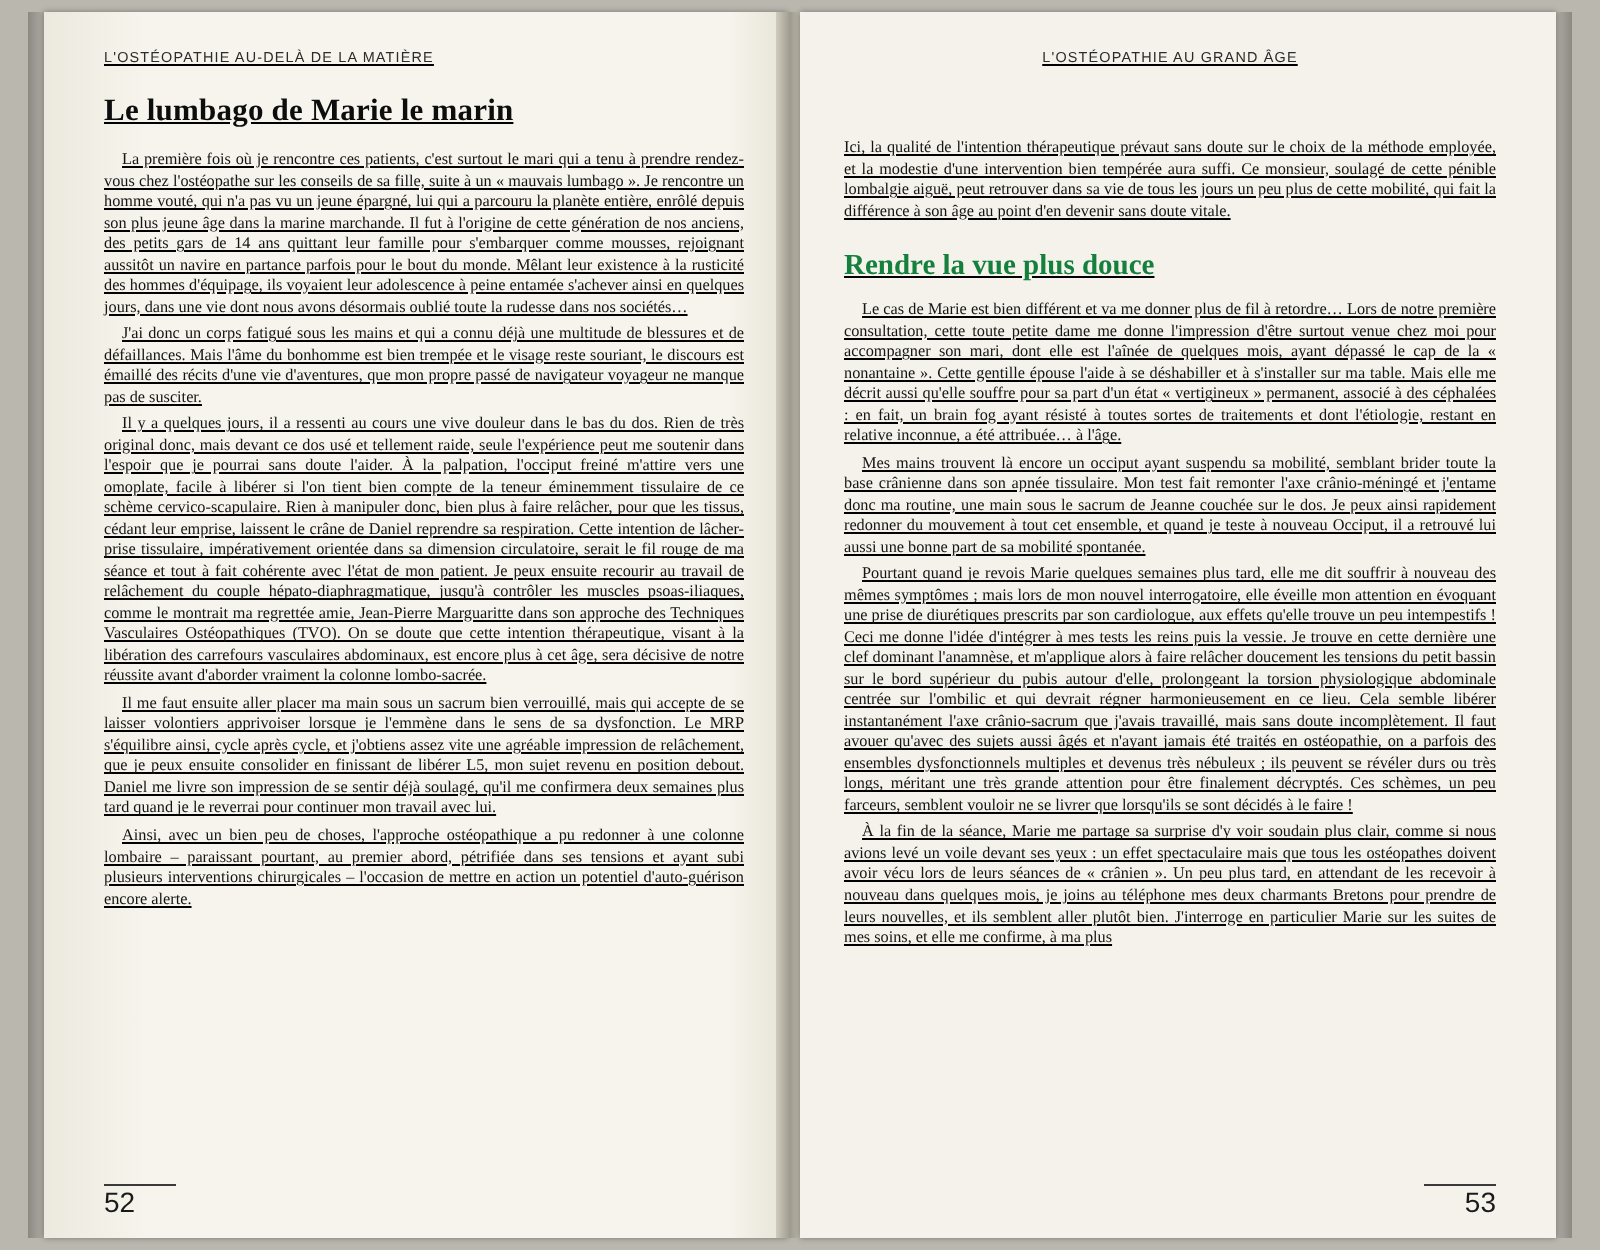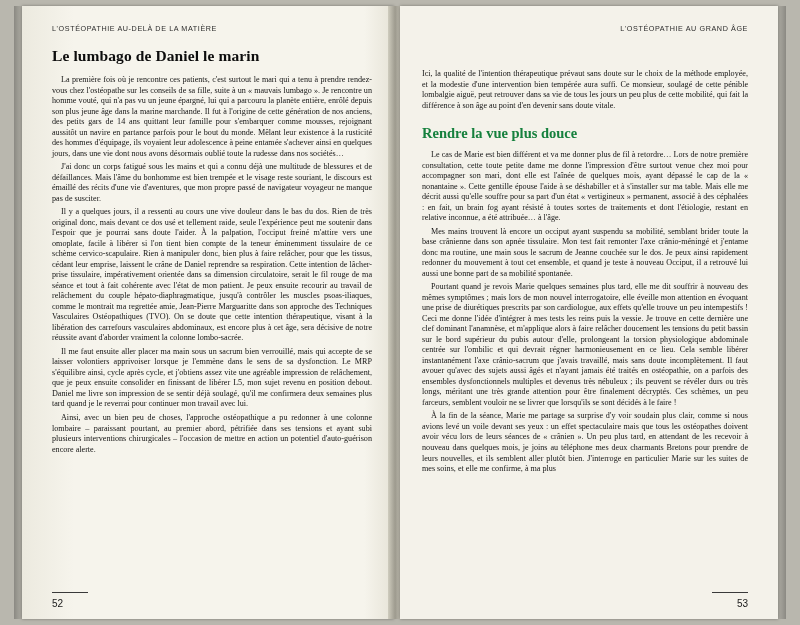--- a/index.html
+++ b/index.html
@@ -38,34 +38,35 @@
     left: 388px;
     width: 16px;
     height: 613px;
     background: linear-gradient(to right, #cfccbe 0%, #9d9a8e 45%, #a9a69a 55%, #d8d5c7 100%);
   }
   .page-inner {
     position: absolute;
     top: 0; left: 0; right: 0; bottom: 0;
     padding: 18px 26px 14px 12px;
     box-sizing: border-box;
+    text-decoration: underline;
   }
   .sheet-left .page-inner { padding-left: 30px; padding-right: 22px; }
   .sheet-right .page-inner { padding-left: 22px; padding-right: 30px; }
 
   .running-head {
     font-family: "Liberation Sans", sans-serif;
     font-size: 7.2px;
     letter-spacing: 0.6px;
     color: #2b2b2b;
     text-transform: uppercase;
     margin-bottom: 14px;
   }
   .running-head.left { text-align: left; }
-  .running-head.right { text-align: right; }
+  .running-head.right { text-align: center; }
 
   h1.chapter-title {
     font-family: "Liberation Serif", serif;
     font-size: 15.5px;
     font-weight: bold;
     color: #0d0d0d;
     margin: 0 0 10px 0;
     letter-spacing: 0.1px;
   }
   h2.section-title {
@@ -83,21 +84,21 @@
     margin: 0 0 3px 0;
     text-indent: 9px;
     hyphens: auto;
   }
   p.body-par.no-indent { text-indent: 0; margin-top: 36px; }
 
   .folio {
     position: absolute;
     bottom: 10px;
     font-family: "Liberation Sans", sans-serif;
-    font-size: 10px;
+    font-size: 14px;
     color: #1a1a1a;
   }
   .folio-left { left: 30px; }
   .folio-right { right: 30px; padding-left: 20px; }
   .folio-rule {
     position: absolute;
     bottom: 26px;
     height: 1px;
     background: #3a3a3a;
   }
@@ -117,21 +118,21 @@
 <body>
 
 <div class="page-spread">
 
   <div class="edge-shadow-left"></div>
   <div class="edge-shadow-right"></div>
 
   <div class="sheet sheet-left">
     <div class="page-inner">
       <div class="running-head left">L'ostéopathie au-delà de la matière</div>
-      <h1 class="chapter-title">Le lumbago de Daniel le marin</h1>
+      <h1 class="chapter-title">Le lumbago de Marie le marin</h1>
       <p class="body-par">La première fois où je rencontre ces patients, c'est surtout le mari qui a tenu à prendre rendez-vous chez l'ostéopathe sur les conseils de sa fille, suite à un « mauvais lumbago ». Je rencontre un homme vouté, qui n'a pas vu un jeune épargné, lui qui a parcouru la planète entière, enrôlé depuis son plus jeune âge dans la marine marchande. Il fut à l'origine de cette génération de nos anciens, des petits gars de 14 ans quittant leur famille pour s'embarquer comme mousses, rejoignant aussitôt un navire en partance parfois pour le bout du monde. Mêlant leur existence à la rusticité des hommes d'équipage, ils voyaient leur adolescence à peine entamée s'achever ainsi en quelques jours, dans une vie dont nous avons désormais oublié toute la rudesse dans nos sociétés…</p>
       <p class="body-par">J'ai donc un corps fatigué sous les mains et qui a connu déjà une multitude de blessures et de défaillances. Mais l'âme du bonhomme est bien trempée et le visage reste souriant, le discours est émaillé des récits d'une vie d'aventures, que mon propre passé de navigateur voyageur ne manque pas de susciter.</p>
       <p class="body-par">Il y a quelques jours, il a ressenti au cours une vive douleur dans le bas du dos. Rien de très original donc, mais devant ce dos usé et tellement raide, seule l'expérience peut me soutenir dans l'espoir que je pourrai sans doute l'aider. À la palpation, l'occiput freiné m'attire vers une omoplate, facile à libérer si l'on tient bien compte de la teneur éminemment tissulaire de ce schème cervico-scapulaire. Rien à manipuler donc, bien plus à faire relâcher, pour que les tissus, cédant leur emprise, laissent le crâne de Daniel reprendre sa respiration. Cette intention de lâcher-prise tissulaire, impérativement orientée dans sa dimension circulatoire, serait le fil rouge de ma séance et tout à fait cohérente avec l'état de mon patient. Je peux ensuite recourir au travail de relâchement du couple hépato-diaphragmatique, jusqu'à contrôler les muscles psoas-iliaques, comme le montrait ma regrettée amie, Jean-Pierre Marguaritte dans son approche des Techniques Vasculaires Ostéopathiques (TVO). On se doute que cette intention thérapeutique, visant à la libération des carrefours vasculaires abdominaux, est encore plus à cet âge, sera décisive de notre réussite avant d'aborder vraiment la colonne lombo-sacrée.</p>
       <p class="body-par">Il me faut ensuite aller placer ma main sous un sacrum bien verrouillé, mais qui accepte de se laisser volontiers apprivoiser lorsque je l'emmène dans le sens de sa dysfonction. Le MRP s'équilibre ainsi, cycle après cycle, et j'obtiens assez vite une agréable impression de relâchement, que je peux ensuite consolider en finissant de libérer L5, mon sujet revenu en position debout. Daniel me livre son impression de se sentir déjà soulagé, qu'il me confirmera deux semaines plus tard quand je le reverrai pour continuer mon travail avec lui.</p>
       <p class="body-par">Ainsi, avec un bien peu de choses, l'approche ostéopathique a pu redonner à une colonne lombaire – paraissant pourtant, au premier abord, pétrifiée dans ses tensions et ayant subi plusieurs interventions chirurgicales – l'occasion de mettre en action un potentiel d'auto-guérison encore alerte.</p>
     </div>
     <div class="folio-rule folio-rule-left"></div>
     <div class="folio folio-left">52</div>
   </div>
 

